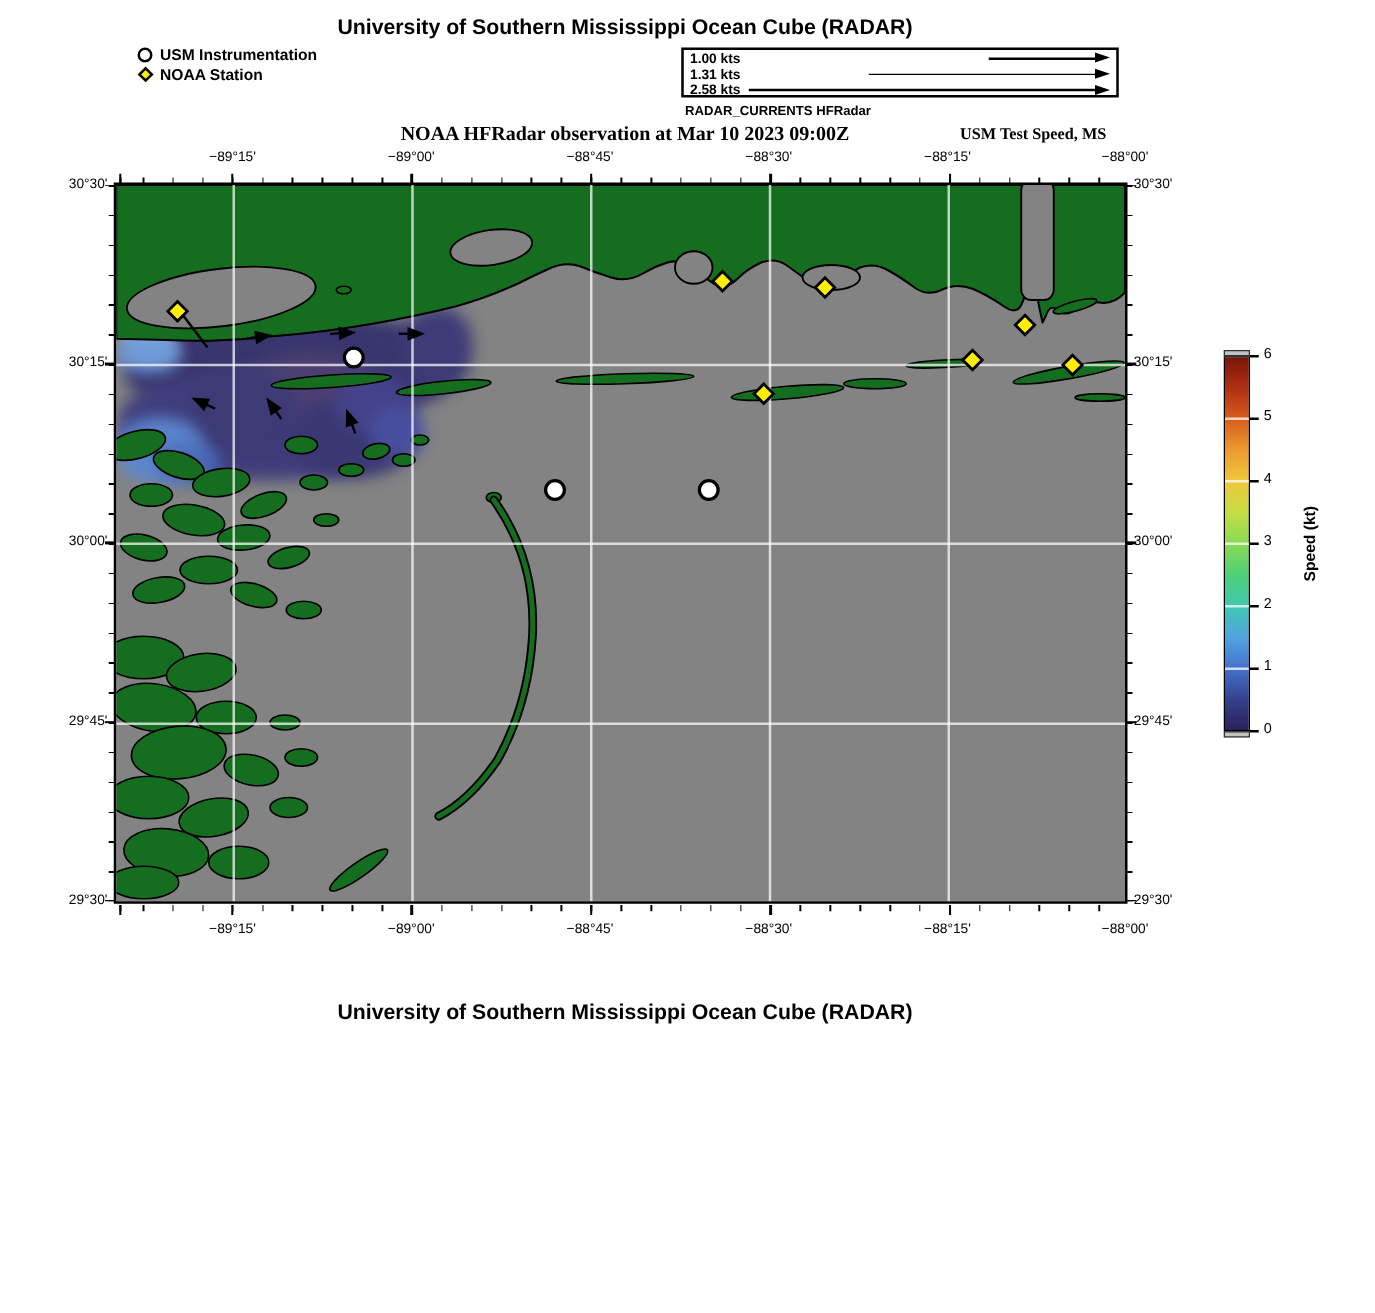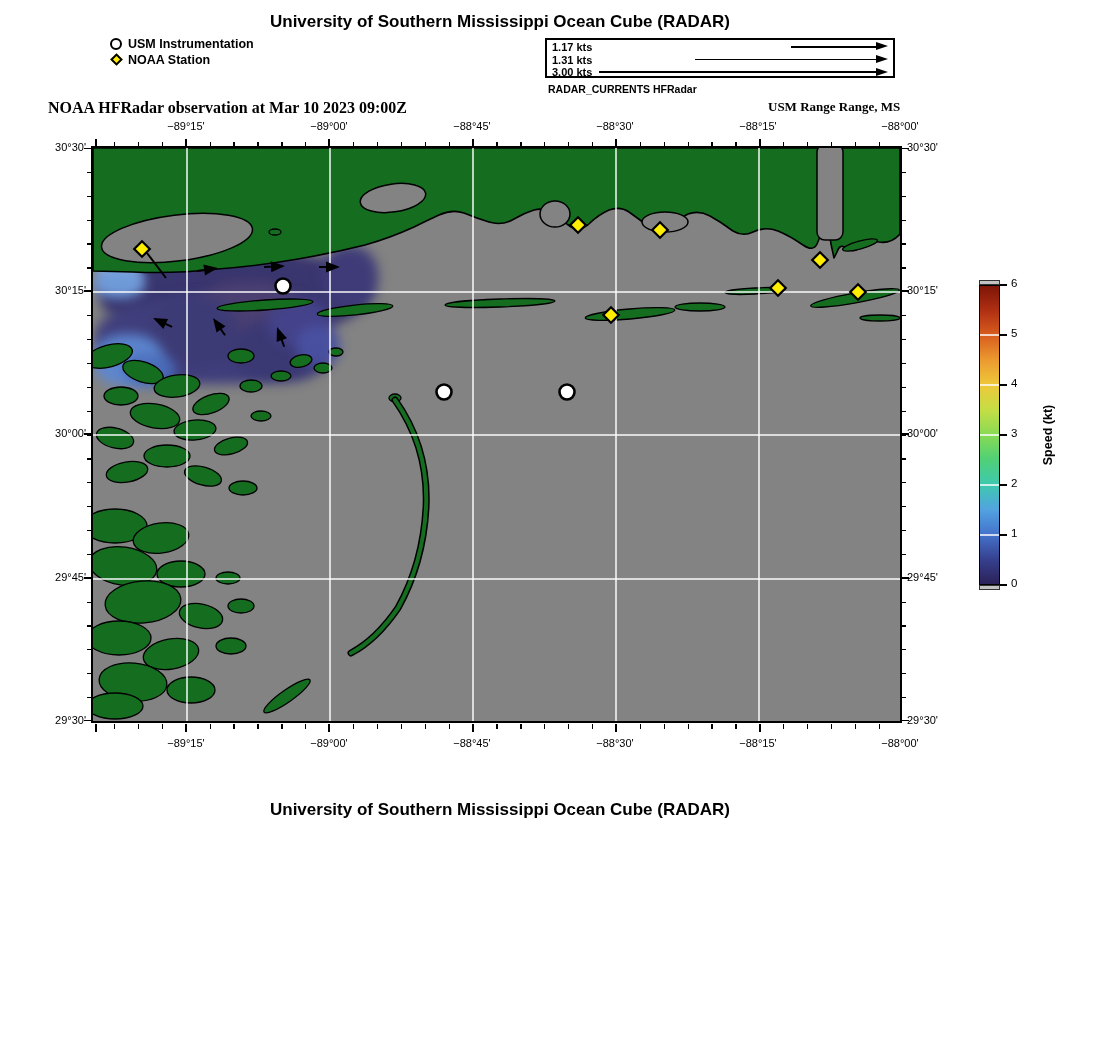--- a/index.html
+++ b/index.html
@@ -1,20 +1,20 @@
 <!DOCTYPE html>
 <html><head>
 <meta charset="utf-8">
 <style>
   html,body{margin:0;padding:0;background:#fff;}
   body{width:1100px;height:1050px;position:relative;font-family:"Liberation Sans",sans-serif;color:#000;overflow:hidden;}
   .title{position:absolute;left:0;width:1000px;text-align:center;font-weight:bold;font-size:17px;}
   .top-title{top:12px;}
   .bottom-title{top:800px;}
-  .subtitle{position:absolute;left:0;width:1000px;font-family:"Liberation Serif",serif;font-weight:bold;font-size:16px;top:99px;margin-left:48px;}
+  .subtitle{position:absolute;left:0;width:1000px;text-align:center;font-family:"Liberation Serif",serif;font-weight:bold;font-size:16px;top:99px;}
   .range-label{position:absolute;left:768px;top:99px;font-family:"Liberation Serif",serif;font-weight:bold;font-size:13px;}
   #legend{position:absolute;left:110px;top:36px;}
   .leg-row{position:relative;height:16px;line-height:16px;}
   .leg-label{position:absolute;left:18px;top:0;font-size:12.5px;font-weight:bold;white-space:nowrap;}
   .leg-circle{position:absolute;left:0;top:1.5px;width:12px;height:12px;border:2.2px solid #000;border-radius:50%;background:#fff;box-sizing:border-box;}
   .leg-diamond{position:absolute;left:2px;top:3px;width:9px;height:9px;border:2px solid #000;background:#ffee00;transform:rotate(45deg);box-sizing:border-box;}
   #vbox{position:absolute;left:545px;top:38px;width:350px;height:40px;border:2.5px solid #000;background:#fff;box-sizing:border-box;}
   .vlabel{position:absolute;left:5px;font-size:11px;font-weight:bold;line-height:12px;white-space:nowrap;}
   .vline{position:absolute;height:1.6px;background:#000;}
   .vhead{position:absolute;width:0;height:0;border-left:12px solid #000;border-top:4.6px solid transparent;border-bottom:4.6px solid transparent;}
@@ -56,34 +56,34 @@
         <div class="leg-circle"></div>
         <div class="leg-label">USM Instrumentation</div>
       </div>
       <div class="leg-row">
         <div class="leg-diamond"></div>
         <div class="leg-label">NOAA Station</div>
       </div>
     </div>
 
   <div id="vbox">
-      <div class="vlabel" style="top: 1px;">1.17 kts</div>
+      <div class="vlabel" style="top: 1px;">1.00 kts</div>
       <div class="vline" style="right: 16px; width: 86px; top: 6.2px;"></div>
       <div class="vhead" style="right: 5px; top: 2.4px;"></div>
       <div class="vlabel" style="top: 13.6px;">1.31 kts</div>
       <div class="vline" style="right: 16px; width: 182px; top: 18.8px;"></div>
       <div class="vhead" style="right: 5px; top: 15px;"></div>
-      <div class="vlabel" style="top: 26.2px;">3.00 kts</div>
+      <div class="vlabel" style="top: 26.2px;">2.58 kts</div>
       <div class="vline" style="right: 16px; width: 278px; top: 31.4px;"></div>
       <div class="vhead" style="right: 5px; top: 27.6px;"></div>
     </div>
   <div class="vcaption">RADAR_CURRENTS HFRadar</div>
 
   <div class="subtitle">NOAA HFRadar observation at Mar 10 2023 09:00Z</div>
-  <div class="range-label">USM Range Range, MS</div>
+  <div class="range-label">USM Test Speed, MS</div>
 
   <div id="map">
     <div id="blob">
         <div class="patch" style="left: 7px; top: 102px; width: 265px; height: 88px; background: rgb(57, 53, 110); opacity: 1;"></div>
         <div class="patch" style="left: 2px; top: 148px; width: 232px; height: 88px; background: rgb(64, 62, 124); opacity: 1;"></div>
         <div class="patch" style="left: 103px; top: 134px; width: 105px; height: 58px; background: rgb(76, 64, 114); opacity: 1;"></div>
         <div class="patch" style="left: 229px; top: 98px; width: 56px; height: 64px; background: rgb(62, 59, 120); opacity: 1;"></div>
         <div class="patch" style="left: 57px; top: 148px; width: 88px; height: 72px; background: rgb(61, 59, 118); opacity: 1;"></div>
         <div class="patch" style="left: 7px; top: 108px; width: 40px; height: 32px; background: rgb(147, 185, 232); opacity: 0.95;"></div>
         <div class="patch" style="left: 0px; top: 120px; width: 52px; height: 30px; background: rgb(111, 155, 218); opacity: 0.95;"></div>

